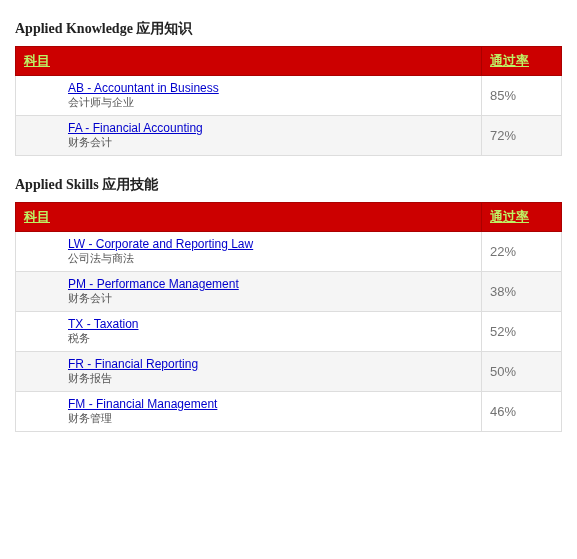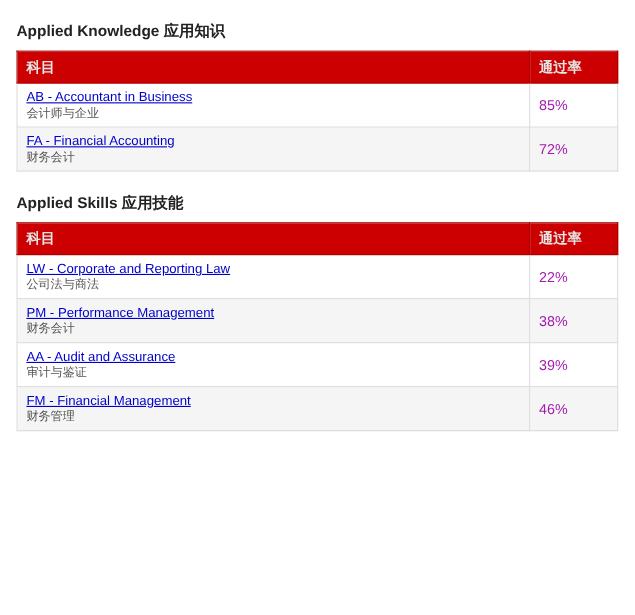--- a/index.html
+++ b/index.html
@@ -10,39 +10,40 @@
     body {
       font-family: Arial, sans-serif;
       background: #fff;
       padding: 10px 15px;
       width: 577px;
       min-height: 559px;
       font-size: 13px;
       color: #222;
     }
     .section-title {
-      font-family: Liberation Sans, sans-serif;
+      font-family: Liberation Serif, serif;
       font-size: 14px;
       font-weight: bold;
       margin-bottom: 8px;
       margin-top: 10px;
     }
     .table-container {
       width: 100%;
       border: 1px solid #ccc;
       border-collapse: collapse;
       margin-bottom: 20px;
     }
     table {
       width: 100%;
       border-collapse: collapse;
     }
     thead tr {
       background-color: #cc0000;
-      color: #e5e5e5;
+      color: #bef264;
+      text-decoration: underline;
     }
     thead th {
       padding: 5px 8px;
       font-size: 13px;
       font-weight: bold;
       text-align: left;
       border: 1px solid #aa0000;
     }
     thead th.rate-col {
       width: 80px;
@@ -55,34 +56,35 @@
       background: #f5f5f5;
     }
     tbody td {
       padding: 5px 8px;
       vertical-align: middle;
       border: 1px solid #ddd;
     }
     .subject-cell {
       display: flex;
       flex-direction: column;
+      margin-left: 44px;
     }
     .subject-en {
       color: #0000cc;
       font-size: 12px;
       text-decoration: underline;
       cursor: pointer;
     }
     .subject-zh {
       color: #555;
       font-size: 11px;
     }
     .rate-cell {
       font-size: 13px;
-      color: #a21caf;
+      color: #737373;
     }
     .section-gap {
       margin-top: 20px;
     }
   </style>
 </head>
 <body>
 
 <div>
   <div class="section-title">Applied Knowledge 应用知识</div>
@@ -140,25 +142,34 @@
         <div class="subject-cell">
           <span class="subject-en">PM - Performance Management</span>
           <span class="subject-zh">财务会计</span>
         </div>
       </td>
       <td class="rate-cell">38%</td>
     </tr>
         <tr>
       <td>
         <div class="subject-cell">
-          <span class="subject-en">AA - Audit and Assurance</span>
-          <span class="subject-zh">审计与鉴证</span>
+          <span class="subject-en">TX - Taxation</span>
+          <span class="subject-zh">税务</span>
         </div>
       </td>
-      <td class="rate-cell">39%</td>
+      <td class="rate-cell">52%</td>
+    </tr>
+        <tr>
+      <td>
+        <div class="subject-cell">
+          <span class="subject-en">FR - Financial Reporting</span>
+          <span class="subject-zh">财务报告</span>
+        </div>
+      </td>
+      <td class="rate-cell">50%</td>
     </tr>
         <tr>
       <td>
         <div class="subject-cell">
           <span class="subject-en">FM - Financial Management</span>
           <span class="subject-zh">财务管理</span>
         </div>
       </td>
       <td class="rate-cell">46%</td>
     </tr>

